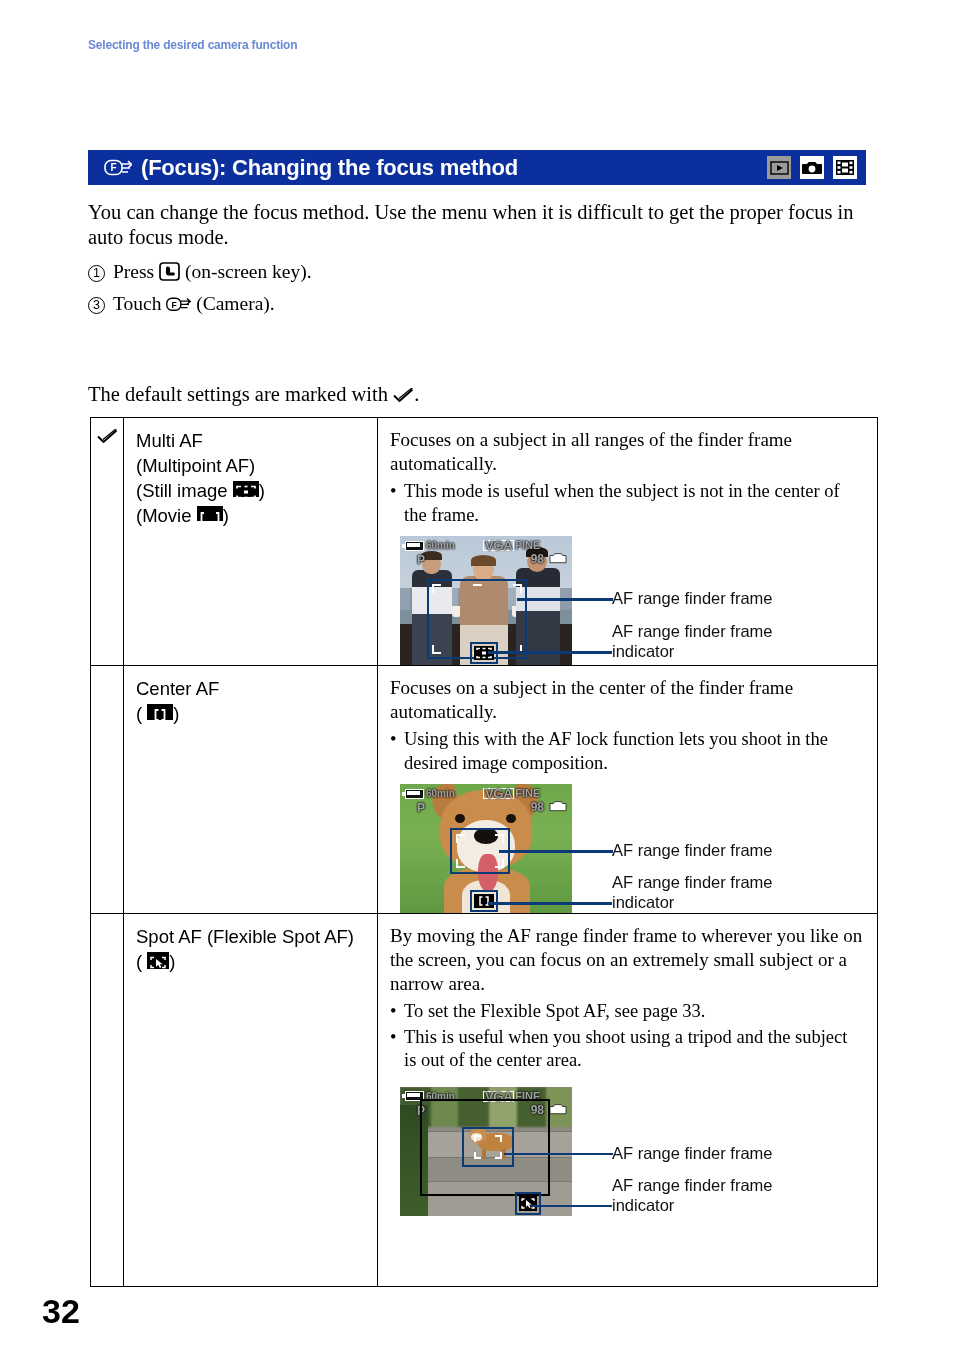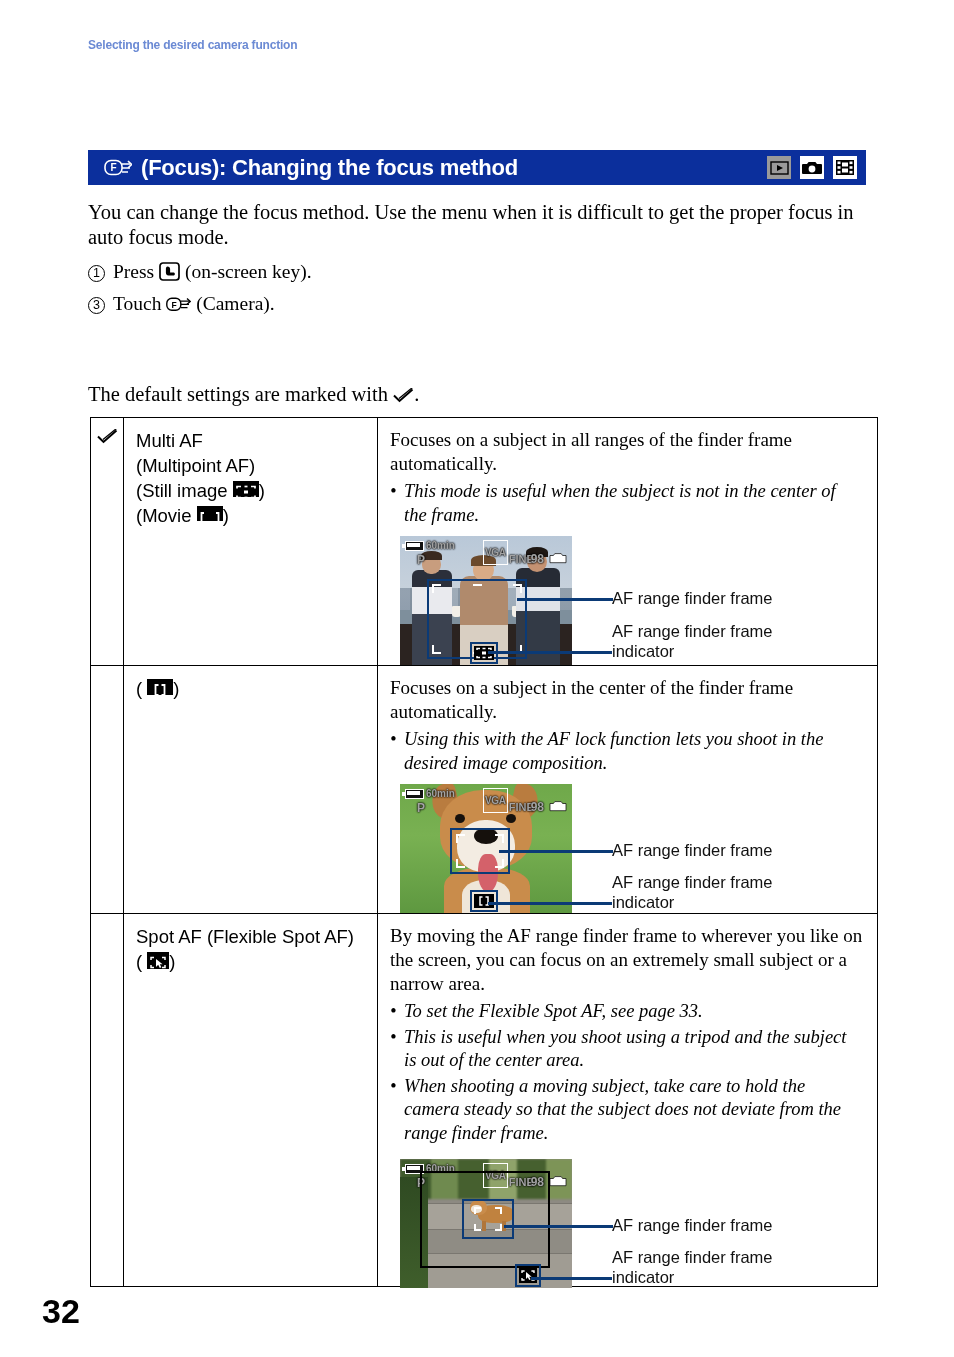--- a/index.html
+++ b/index.html
@@ -70,21 +70,21 @@
     border:1.6px solid #000;
   }
   .trow { display:flex; border-bottom:1.6px solid #000; }
   .trow:last-child { border-bottom:none; }
   .c-check { width:33px; border-right:1.6px solid #000; padding-top:11px; text-align:center; flex:none;}
   .c-label { width:254px; border-right:1.6px solid #000; flex:none; padding:10px 0 8px 12px;
              font-family:"Liberation Sans Narrow","Liberation Sans",sans-serif;
              font-size:18.5px; line-height:25px; }
   .c-desc  { flex:1; padding:10px 12px 10px 12px; }
   .c-desc p { margin:0; font-size:19px; line-height:24px; }
-  .c-desc ul { margin:4px 3px 0 0; padding:0; list-style:none;font-style:italic; }
+  .c-desc ul { margin:4px 3px 0 0; padding:0; list-style:none; }
   .c-desc li { font-size:18.5px; line-height:23.5px; padding-left:14px; position:relative; margin-top:2px;}
   .c-desc li:before { content:"\2022"; position:absolute; left:0; top:0; }
 
   
   .badge {
     display:inline-block; background:#000; vertical-align:-3px;
     position:relative;
   }
   .b-multi  { width:26px; height:16px; }
   .b-movie  { width:26px; height:15px; }
@@ -150,21 +150,21 @@
   
   .ov { position:absolute; color:#a3a3a3; font-family:"Liberation Sans","DejaVu Sans",sans-serif;
         font-weight:bold; text-shadow:0 0 2px #000,0 0 2px #000; }
   .ov-batt { left:5px; top:4px; display:flex; align-items:center; gap:2px;}
   .batt-b { width:19px; height:10px; border:1.6px solid #fff; position:relative; background:#111;}
   .batt-b:before{content:"";position:absolute;left:-4px;top:2px;width:3px;height:4px;background:#fff;}
   .batt-b:after{content:"";position:absolute;left:1px;top:1px;width:13px;height:4px;background:#fff;}
   .ov-time { font-size:10px; }
   .ov-p { left:17px; top:17px; font-size:12px;}
   .ov-vga { left:83px; top:4px; display:flex; align-items:flex-end; gap:1px;}
-  .vga-box{ border:1.4px solid #fff; padding:7px 1px; font-size:10px; line-height:9px; letter-spacing:-0.3px;text-align:right;}
+  .vga-box{ border:1.4px solid #fff; padding:0 1px; font-size:13px; line-height:9px; letter-spacing:-0.3px;text-align:right;}
   .ov-fine{ font-size:11px; line-height:11px;}
   .ov-count{ right:28px; top:16px; font-size:12px;}
   .ov-cam { right:5px; top:14px; }
 
   
   .afbr { position:absolute; }
   .afbr i { position:absolute; width:9px; height:9px; border:2px solid #fff;}
   .afbr i.tl{left:0;top:0;border-right:none;border-bottom:none;}
   .afbr i.tr{right:0;top:0;border-left:none;border-bottom:none;}
   .afbr i.bl{left:0;bottom:0;border-right:none;border-top:none;}
@@ -389,20 +389,21 @@
             <div>AF range finder frame</div>
             <div>indicator</div>
           </div>
         </div>
       </div>
     </div>
 
     <div class="trow" style="height:248px;">
       <div class="c-check"></div>
       <div class="c-label">
+        <div>Center AF</div>
         <div>
           <span>(</span>
           <span class="badge b-center">
             <svg width="26" height="16" viewBox="0 0 26 16">
               <g stroke="#fff" stroke-width="1.8" fill="none">
                 <path d="M11.5 3 H8.5 V13 H11.5"></path>
                   <path d="M14.5 3 H17.5 V13 H14.5"></path>
               </g>
             </svg>
           </span><span>)</span>
@@ -492,21 +493,20 @@
               <path d="M9 5 L9 13 L11.2 10.8 L12.8 14 L14.4 13.2 L12.8 10.2 L15.6 10.2 Z" fill="#fff"></path>
             </svg>
           </span><span>)</span>
         </div>
       </div>
       <div class="c-desc">
         <p>By moving the AF range finder frame to wherever you like on the screen, you can focus on an extremely small subject or a narrow area.</p>
         <ul>
           <li>To set the Flexible Spot AF, see page 33.</li>
           <li>This is useful when you shoot using a tripod and the subject is out of the center area.</li>
-          <li>When shooting a moving subject, take care to hold the camera steady so that the subject does not deviate from the range finder frame.</li>
         </ul>
 
         <div class="figwrap" style="margin-top:14px;">
           <div class="lcd">
             <div class="s3-bg"></div>
             <div class="s3-trees"></div>
             <div class="s3-step s3-stepA"></div>
             <div class="s3-step s3-stepB"></div>
             <div class="s3-step s3-stepC"></div>
             <div class="s3-ivy"></div>

